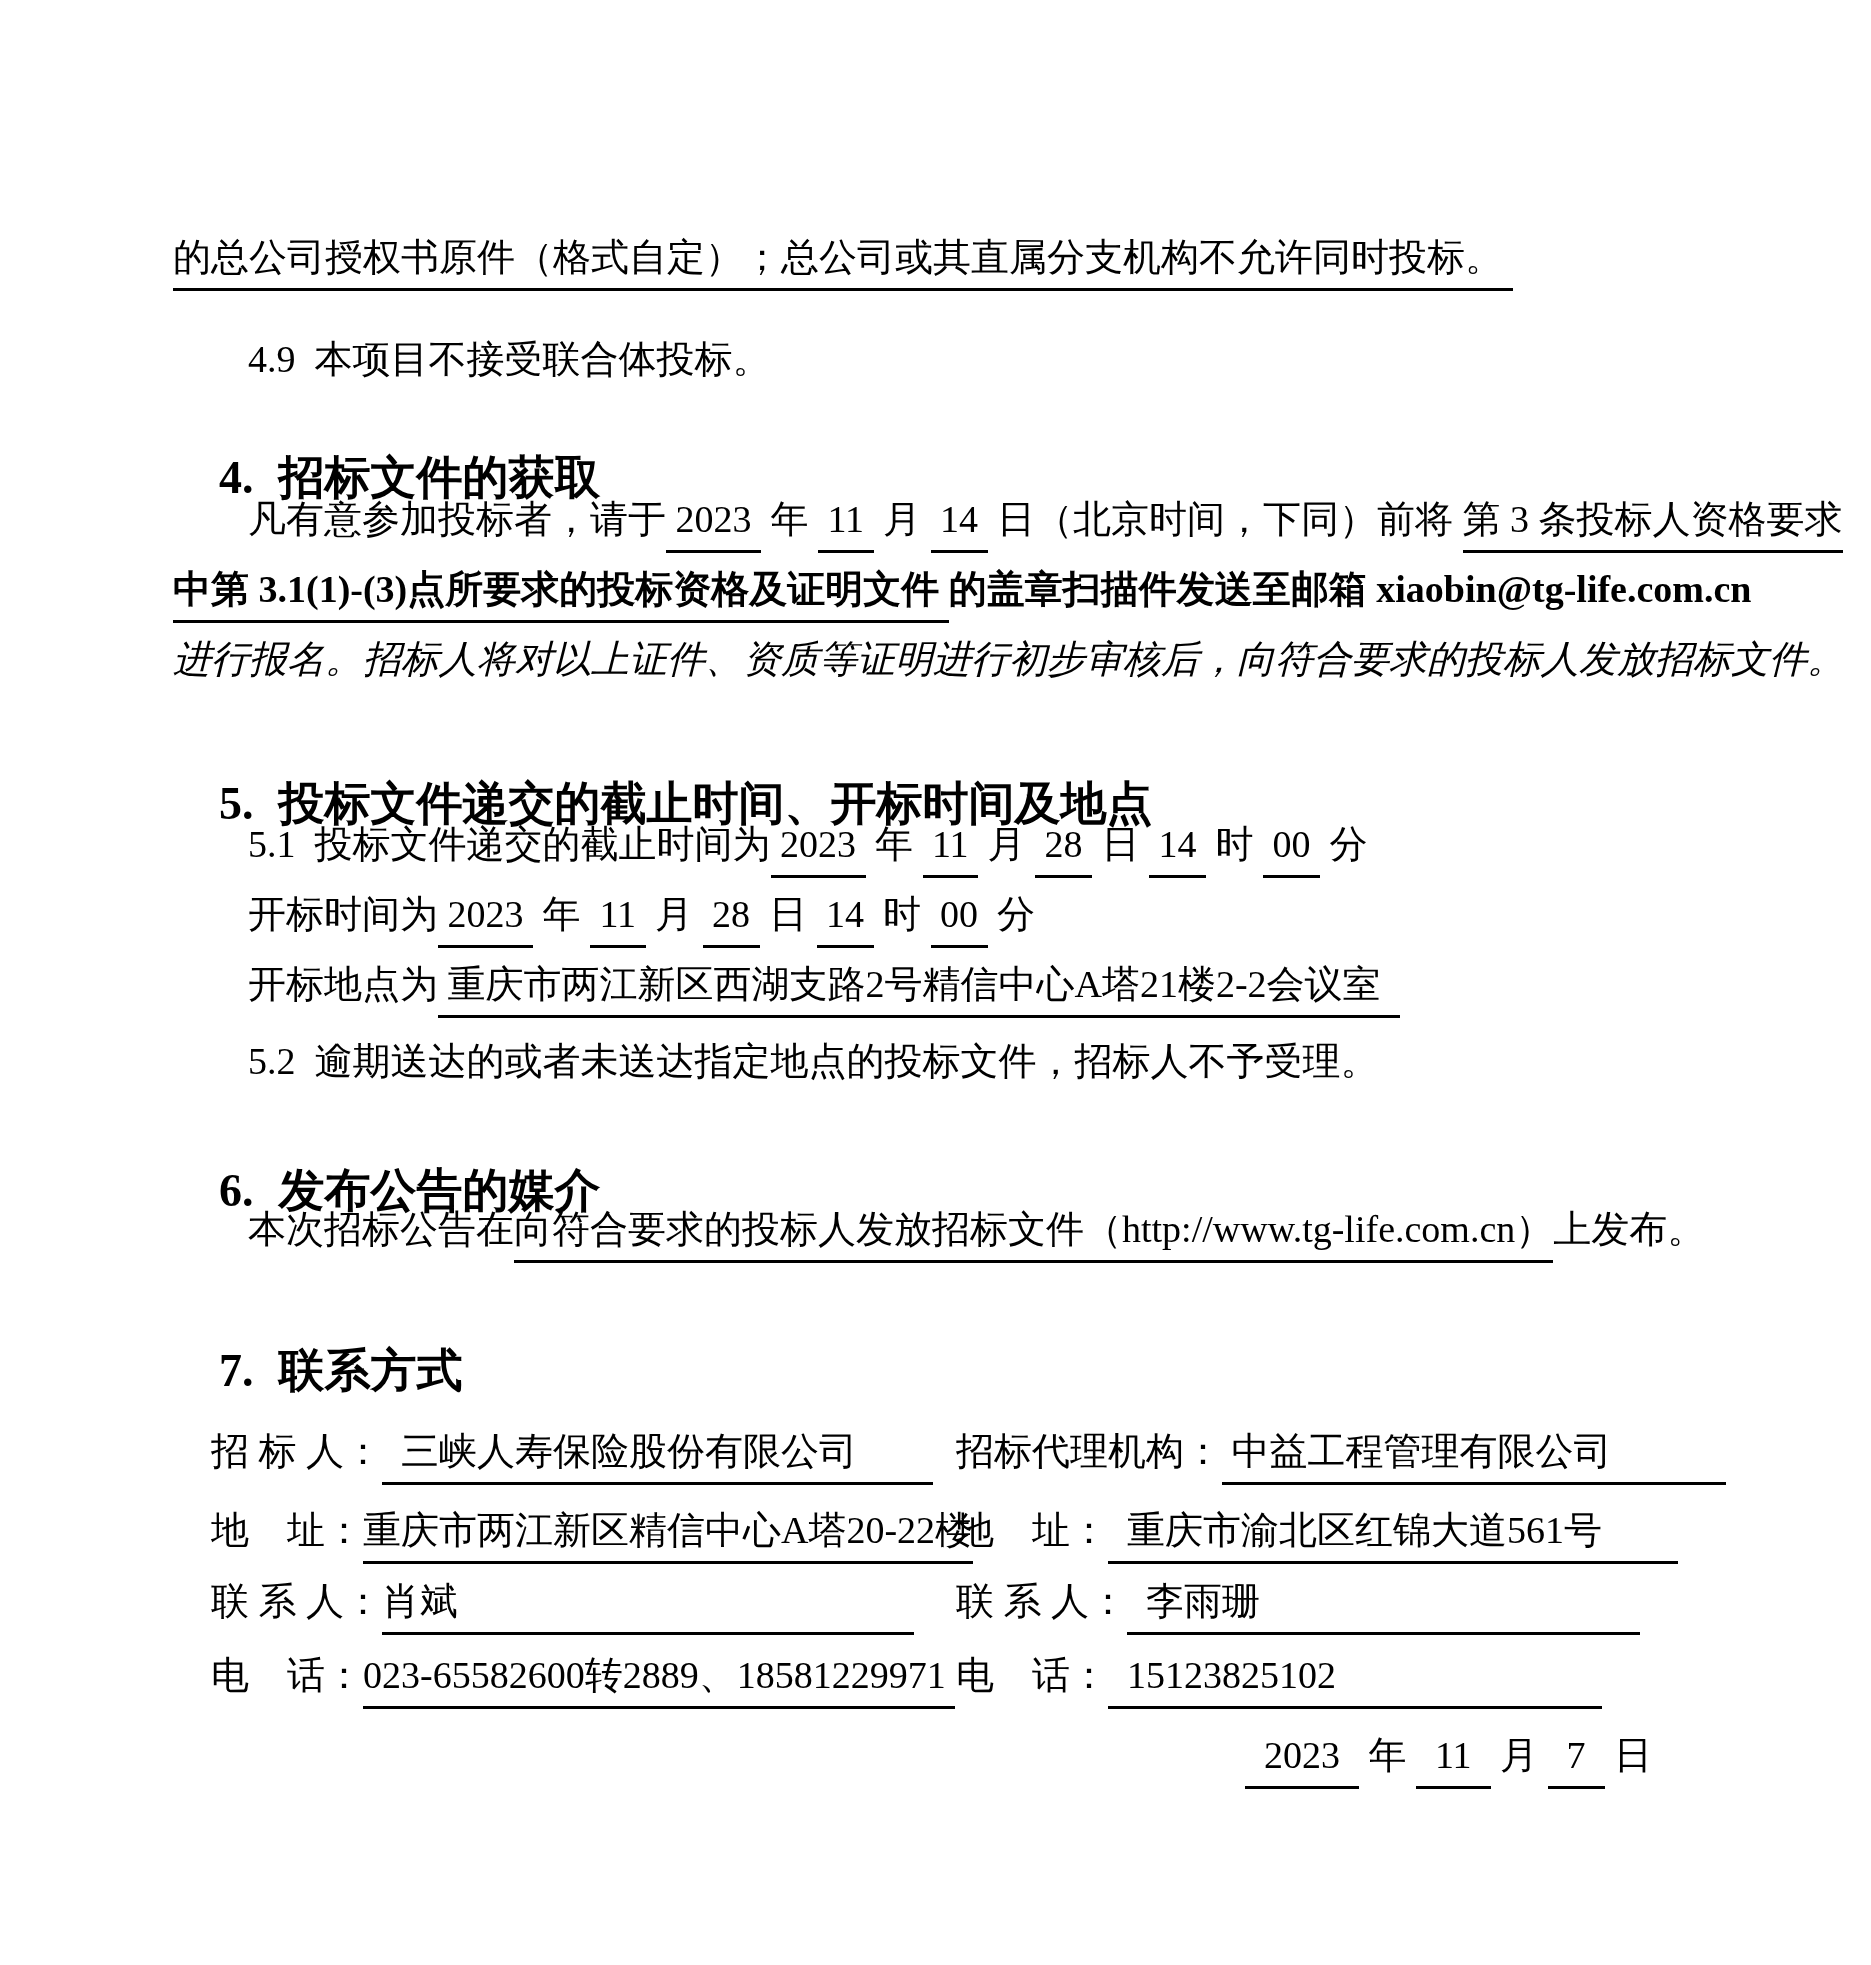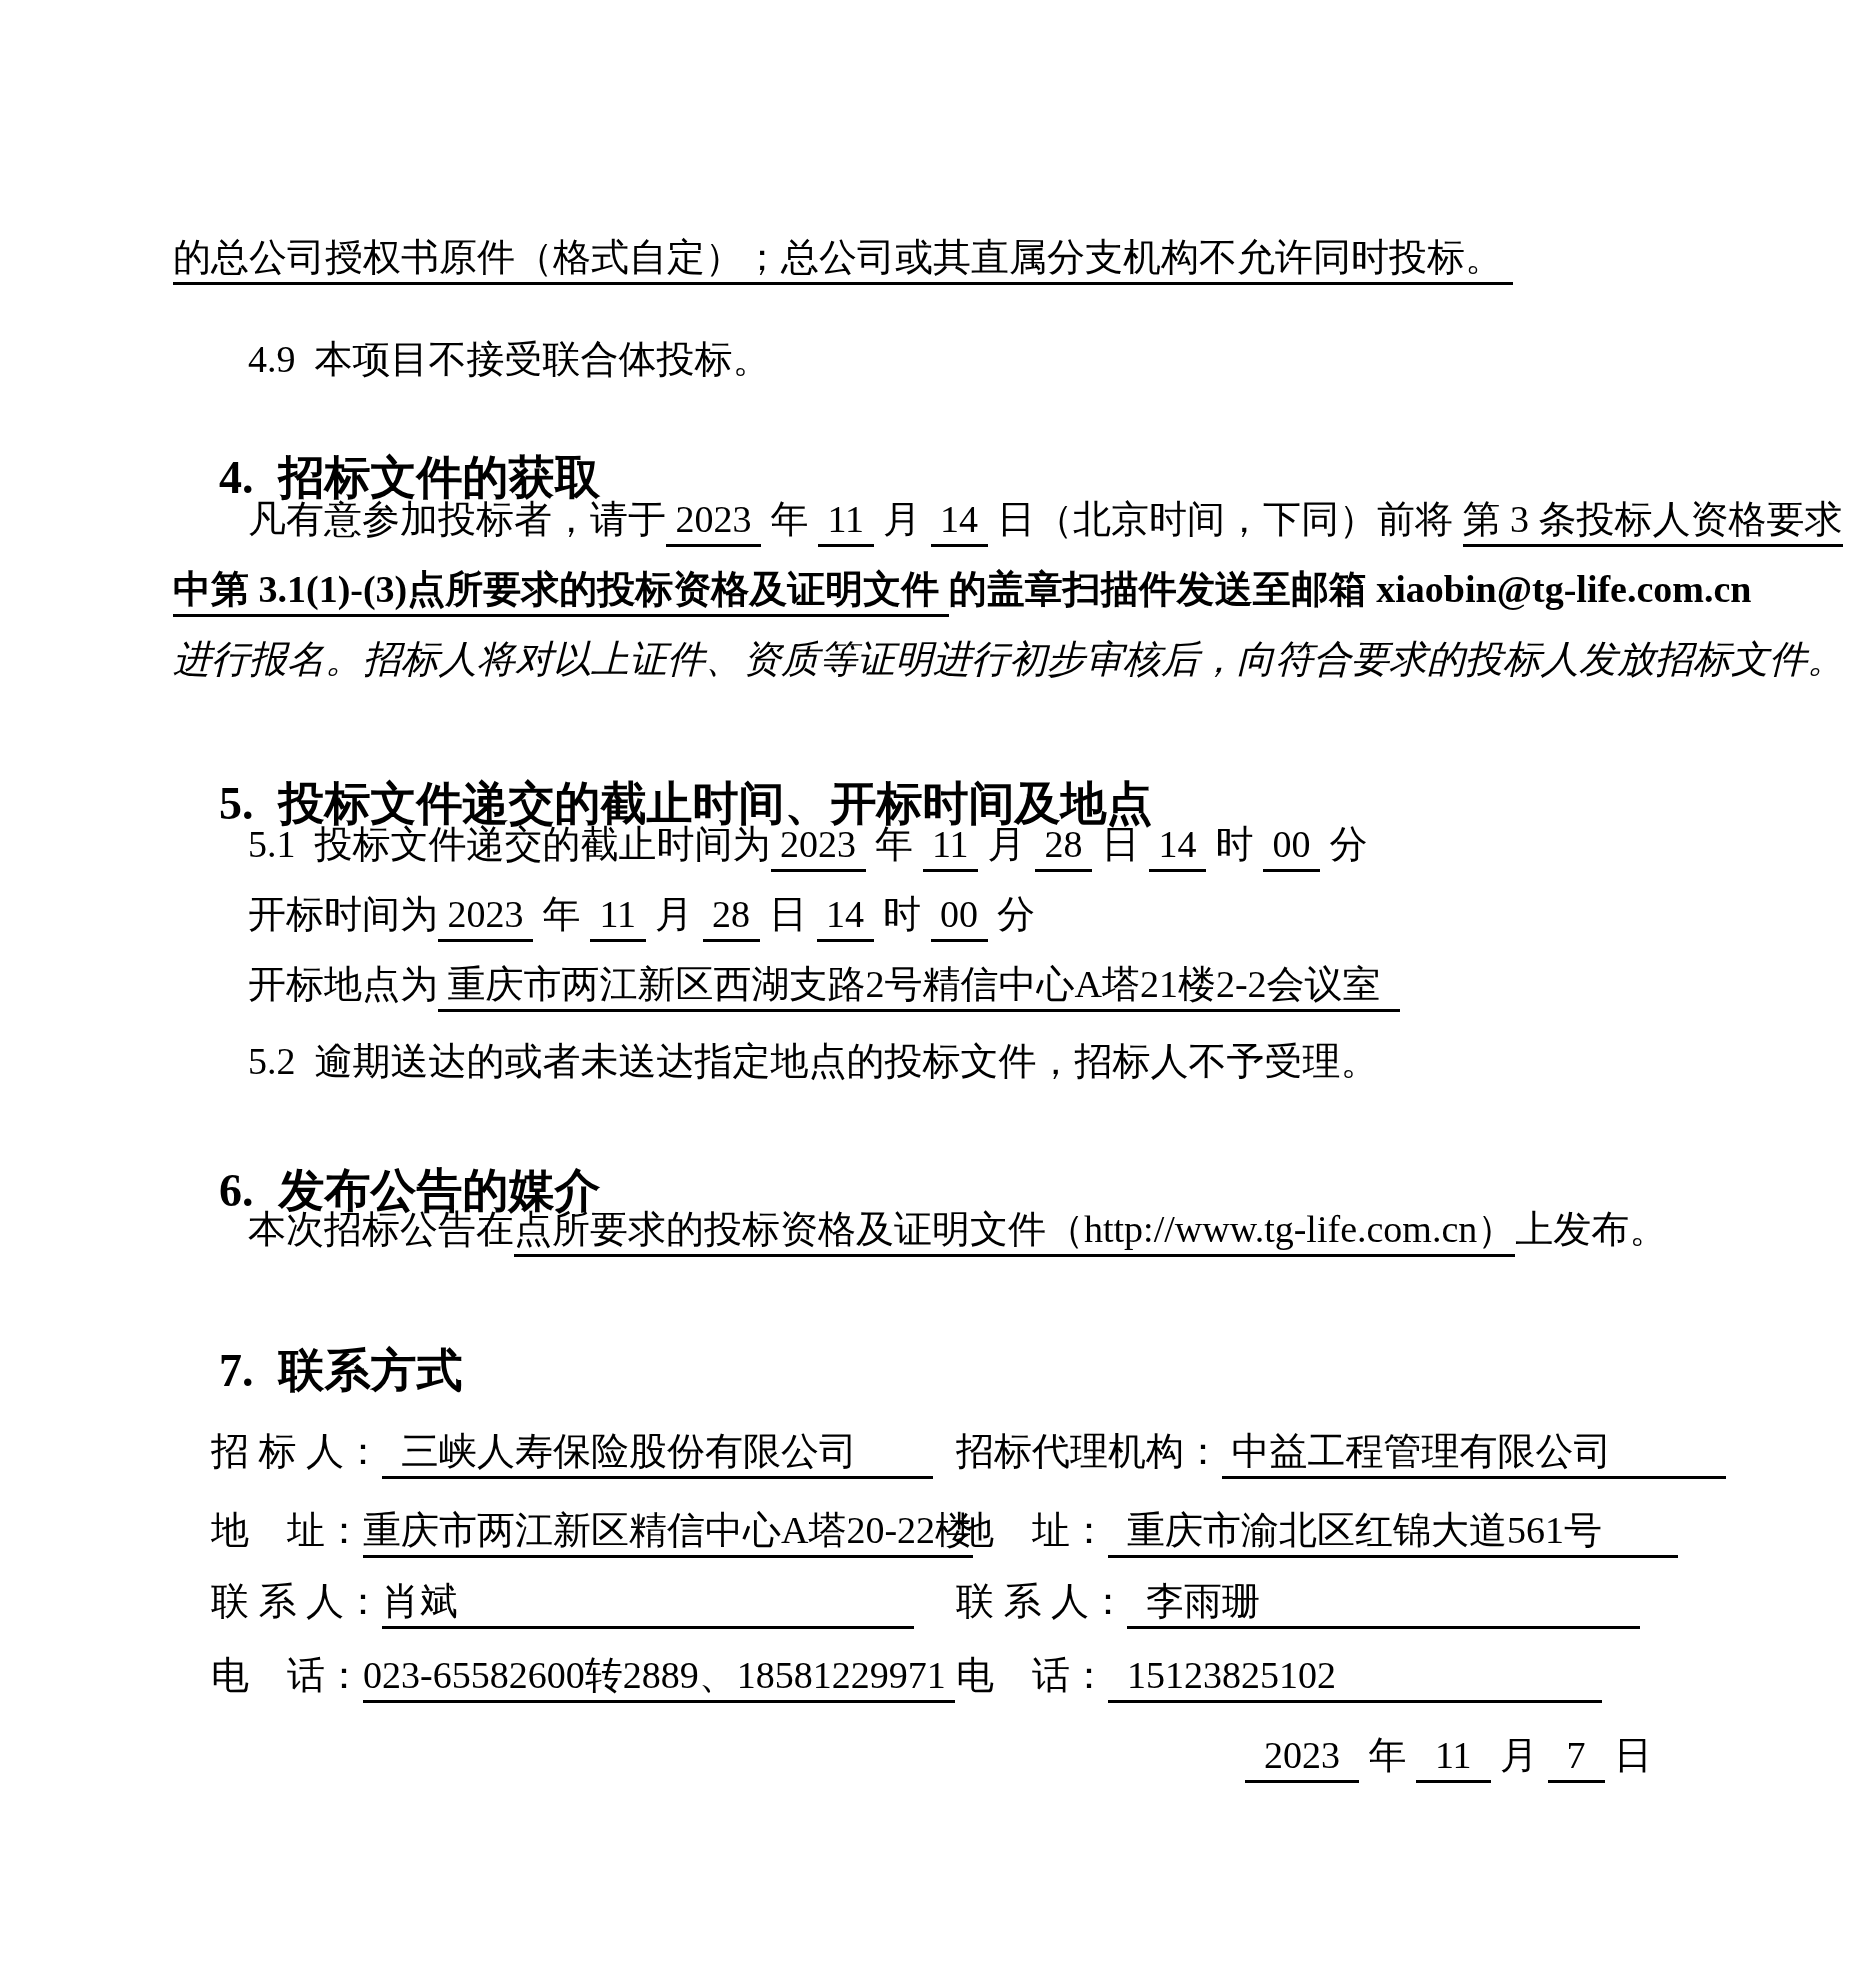--- a/index.html
+++ b/index.html
@@ -19,21 +19,21 @@
     line-height:1.25;
   }
   .heading{
     position:absolute;
     white-space:pre;
     font-size:46px;
     font-weight:bold;
     line-height:1.2;
   }
   .hnum{display:inline-block;margin-right:25px;}
-  .u{border-bottom:3.5px solid #000;padding-bottom:4px;}
+  .u{border-bottom:3.5px solid #000;padding-bottom:10px;}
   
   .pos-intro{top:234px;left:173px;}
   .pos-c32{top:336px;left:248px;}
   .pos-h4{top:395px;left:173px;}
   .pos-p4l1{top:496px;left:248px;}
   .pos-p4l2{top:566px;left:173px;font-weight:bold;}
   .pos-p4l3{top:636px;left:173px;font-style:italic;}
   .pos-h5{top:721px;left:173px;}
   .pos-s51{top:821px;left:248px;}
   .pos-otime{top:891px;left:248px;}
@@ -70,21 +70,21 @@
 
   <div class="line pos-s51"><span>5.1  投标文件递交的截止时间为</span><span class="u"> 2023 </span><span> 年 </span><span class="u"> 11 </span><span> 月 </span><span class="u"> 28 </span><span> 日 </span><span class="u"> 14 </span><span> 时 </span><span class="u"> 00 </span><span> 分</span></div>
   <div class="line pos-otime"><span>开标时间为</span><span class="u"> 2023 </span><span> 年 </span><span class="u"> 11 </span><span> 月 </span><span class="u"> 28 </span><span> 日 </span><span class="u"> 14 </span><span> 时 </span><span class="u"> 00 </span><span> 分</span></div>
   <div class="line pos-oplace"><span>开标地点为</span><span class="u"> 重庆市两江新区西湖支路2号精信中心A塔21楼2-2会议室  </span></div>
   <div class="line pos-s52">5.2  逾期送达的或者未送达指定地点的投标文件，招标人不予受理。</div>
 
   <div class="heading pos-h6">
     <span class="hnum">6.</span><span>发布公告的媒介</span>
   </div>
 
-  <div class="line pos-p6"><span>本次招标公告在</span><span class="u">点所要求的投标资格及证明文件（http://www.tg-life.com.cn）</span><span>上发布。</span></div>
+  <div class="line pos-p6"><span>本次招标公告在</span><span class="u">向符合要求的投标人发放招标文件（http://www.tg-life.com.cn）</span><span>上发布。</span></div>
 
   <div class="heading pos-h7">
     <span class="hnum">7.</span><span>联系方式</span>
   </div>
 
   <div class="line row1 c-left">
     <span>招 标 人：</span><span class="u">  三峡人寿保险股份有限公司　　</span>
   </div>
   <div class="line row1 c-right">
     <span>招标代理机构：</span><span class="u"> 中益工程管理有限公司　　　</span>

